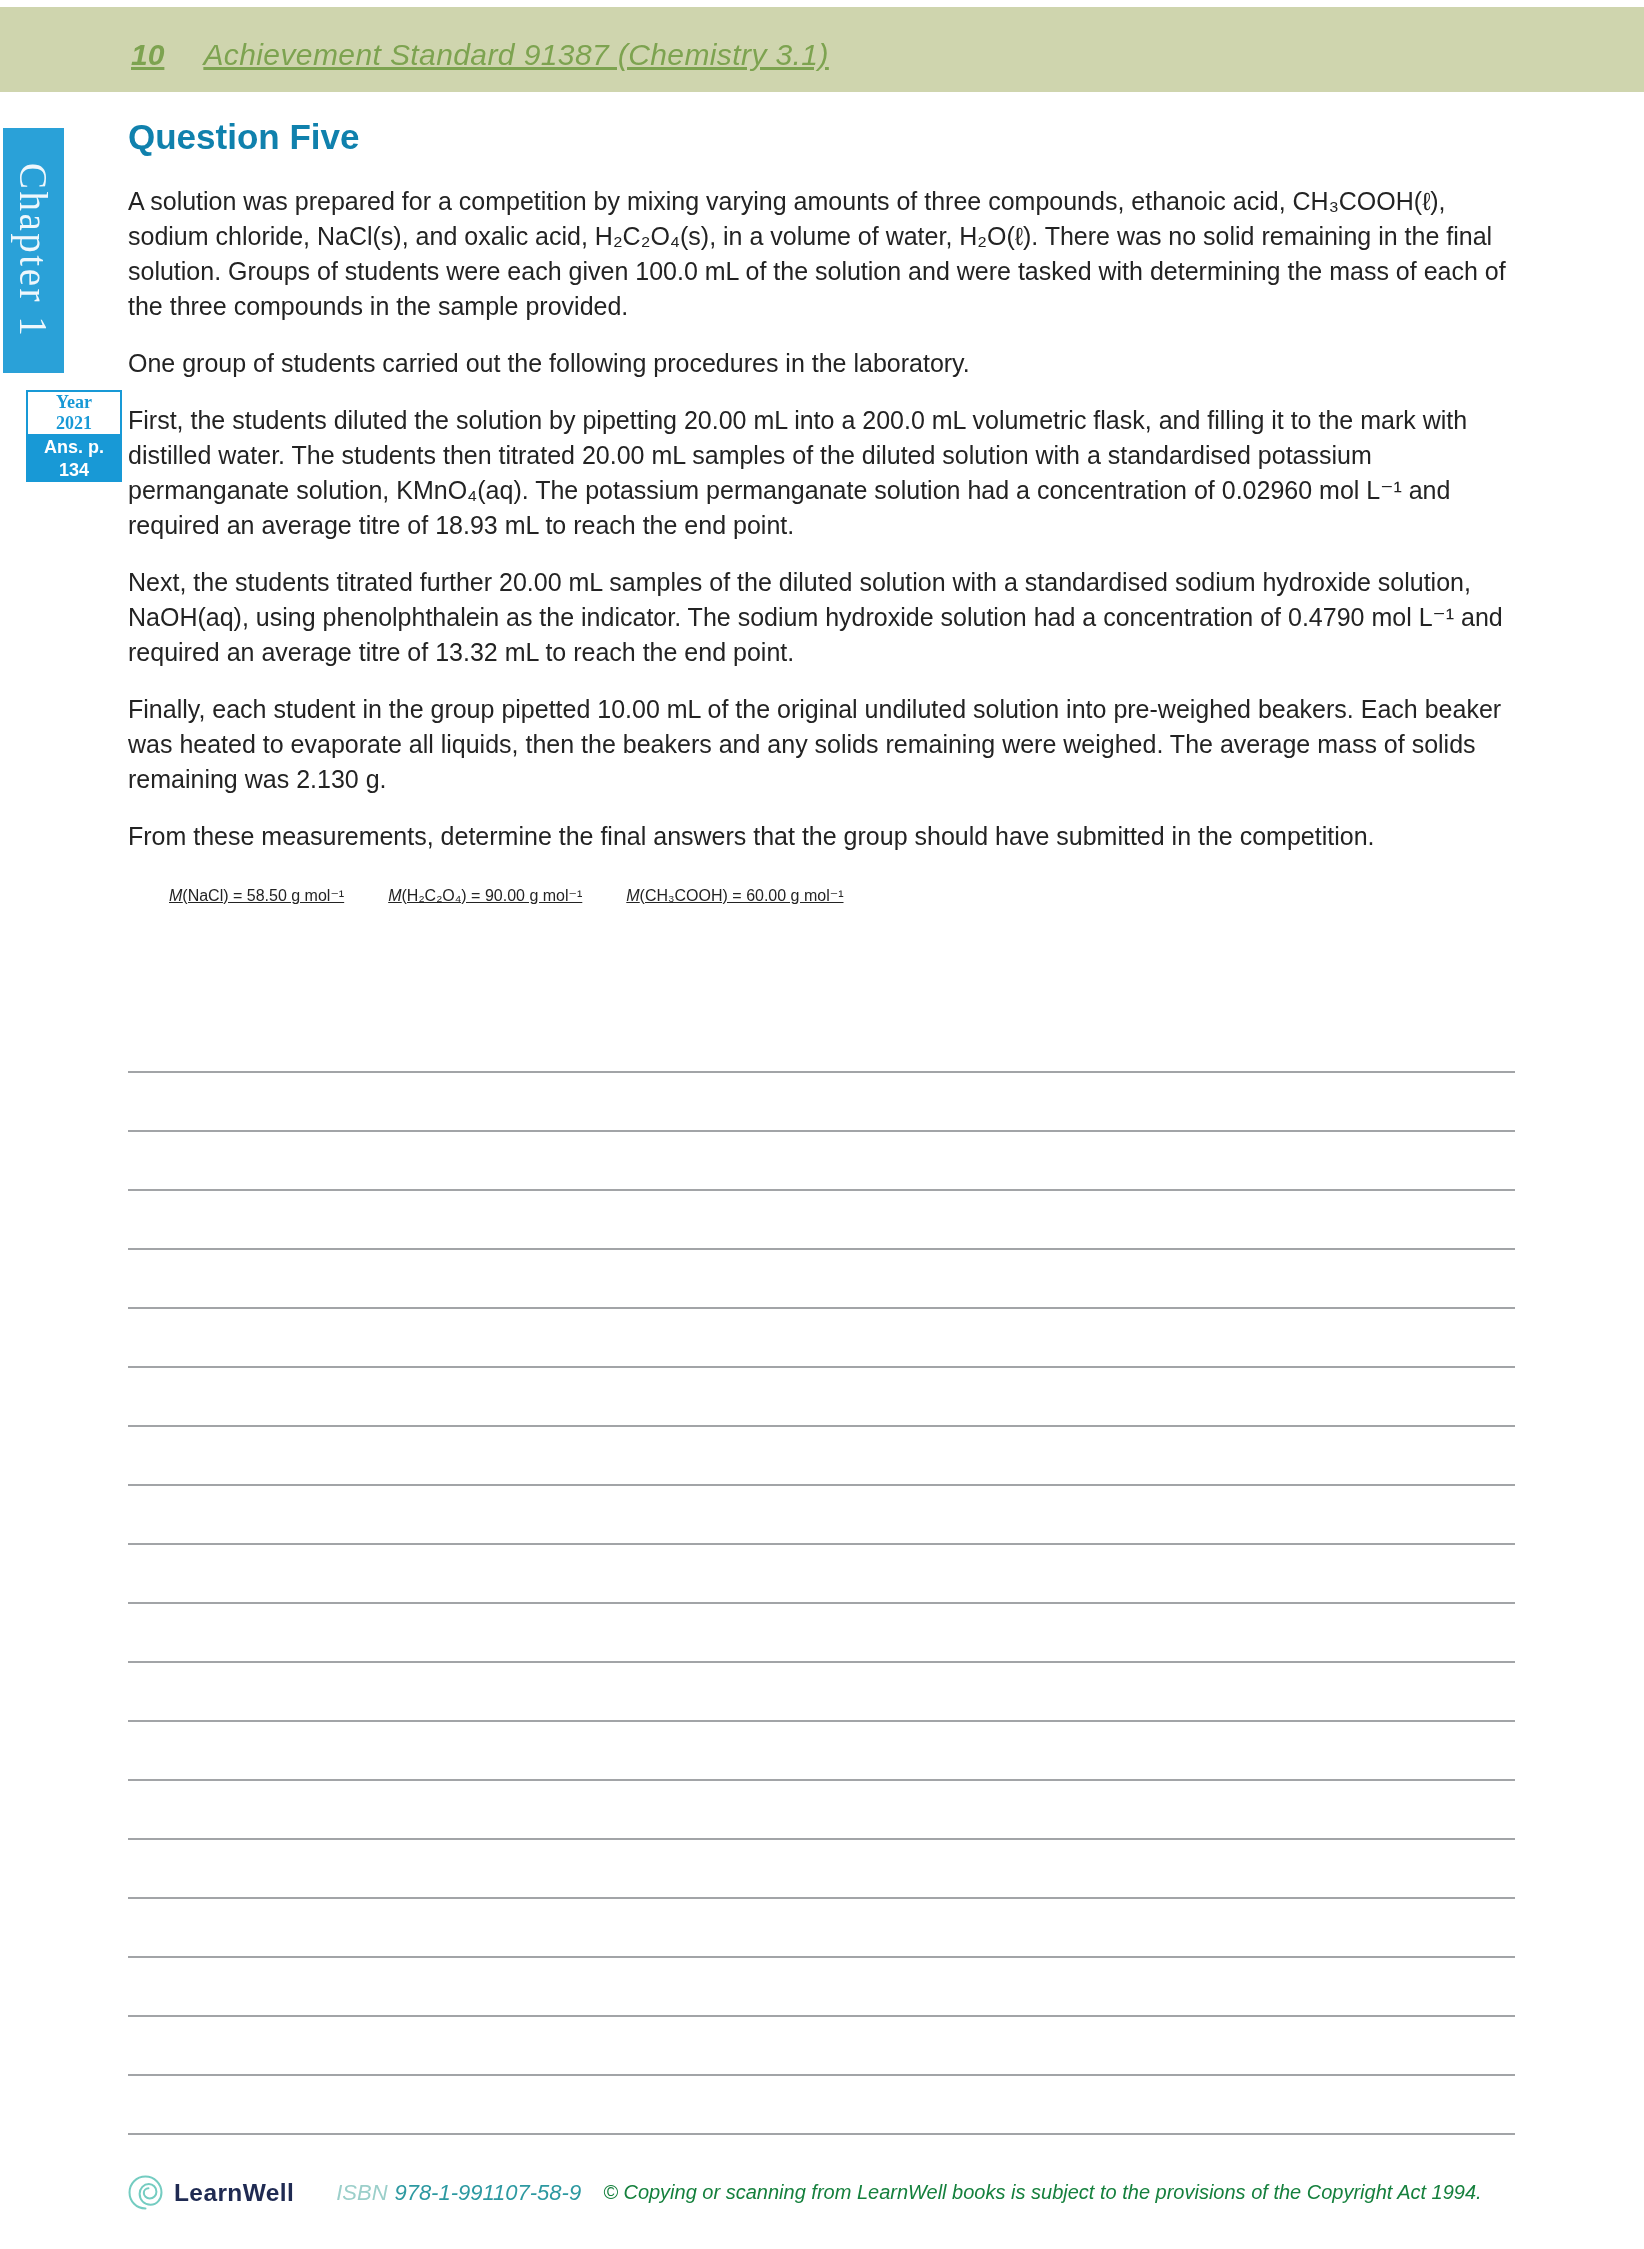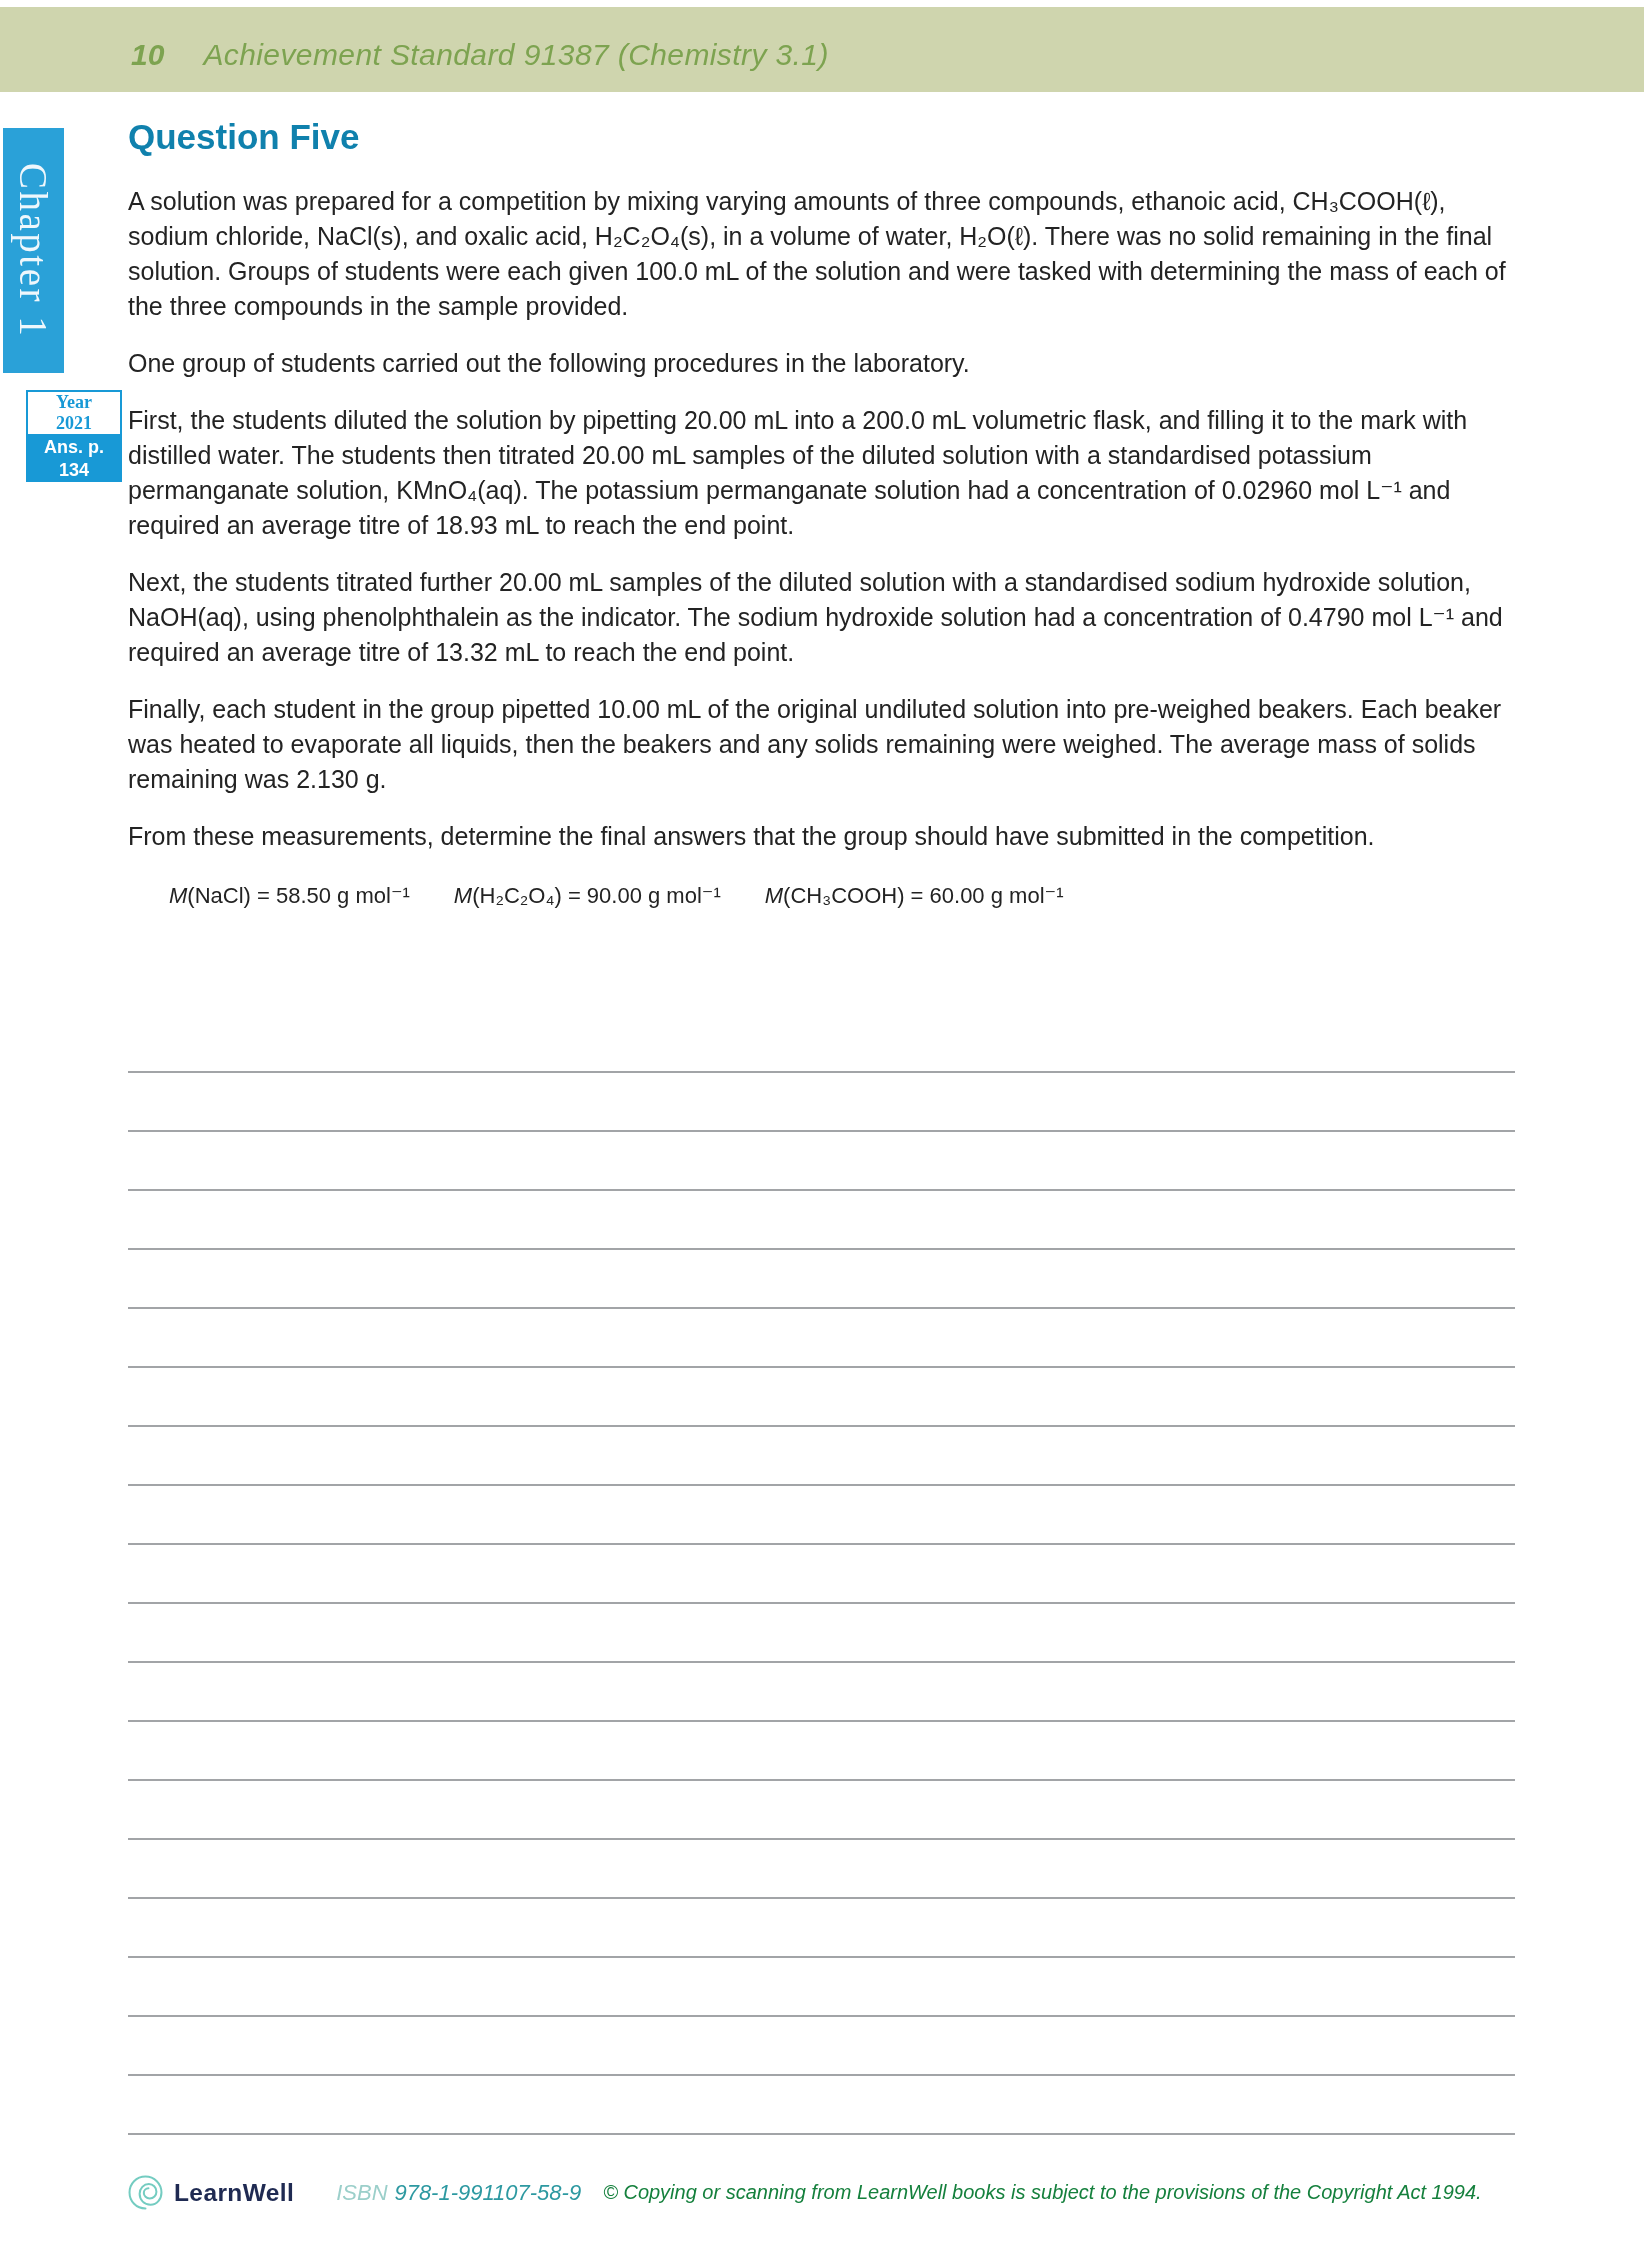--- a/index.html
+++ b/index.html
@@ -6,21 +6,21 @@
   html,body { background:#ffffff; }
   .page {
     position:relative; width:1645px; height:2250px; background:#ffffff;
     font-family:"Liberation Sans","DejaVu Sans",sans-serif; color:#232323;
     overflow:hidden;
   }
   
   .band {
     position:absolute; top:6.8px; left:0; right:0; height:85px;
     background:#cfd5ae; display:flex; align-items:center;
-    padding:12px 10px 0 131px; color:#7da350;
+    padding:12px 10px 0 131px; color:#7da350;text-decoration:underline;
   }
   .pagenum { font-size:30px; font-weight:bold; font-style:italic; margin-right:39px; }
   .htitle  { font-size:30px; font-style:italic; letter-spacing:0.4px; }
   
   .chapter-tab {
     position:absolute; left:2.5px; top:128px; width:61px; height:245px;
     background:#2aa1d8; display:flex; align-items:center; justify-content:center;
   }
   .tab-text {
     writing-mode:vertical-rl; text-orientation:mixed;
@@ -34,21 +34,21 @@
     font-size:18px; line-height:21px; padding:0 17px;font-family:Liberation Serif, serif;
   }
   .badge-ans {
     background:#1899d6; color:#ffffff; font-size:18px; line-height:23px; padding:0 11px;
   }
   
   .content { position:absolute; left:128px; top:117px; width:1387px; }
   .qtitle { color:#1081ad; font-size:35px; font-weight:bold; line-height:39px; margin-bottom:28px; }
   .content p { font-size:25px; line-height:35px; margin-bottom:22px; }
   .equation { font-size:25px; line-height:39px; margin:1.7px 0 22px 41px; }
-  .molar-row { display:flex; gap:44px; margin:6.8px 0 0 41px; font-size:22px; line-height:39px; }
+  .molar-row { display:flex; gap:44px; margin:6.8px 0 0 41px; font-size:16px; line-height:39px;text-decoration:underline; }
   .molar i { font-style:italic; }
   
   .answer-area { position:absolute; left:128px; top:1014px; width:1387px; }
   .rule { height:59px; border-bottom:2.1px solid #a2a4a7; }
   
   .footer {
     position:absolute; left:127px; top:2174px; width:1395px;
     display:flex; align-items:center;
   }
   .logo-icon { flex:0 0 auto; margin-right:10px; }

